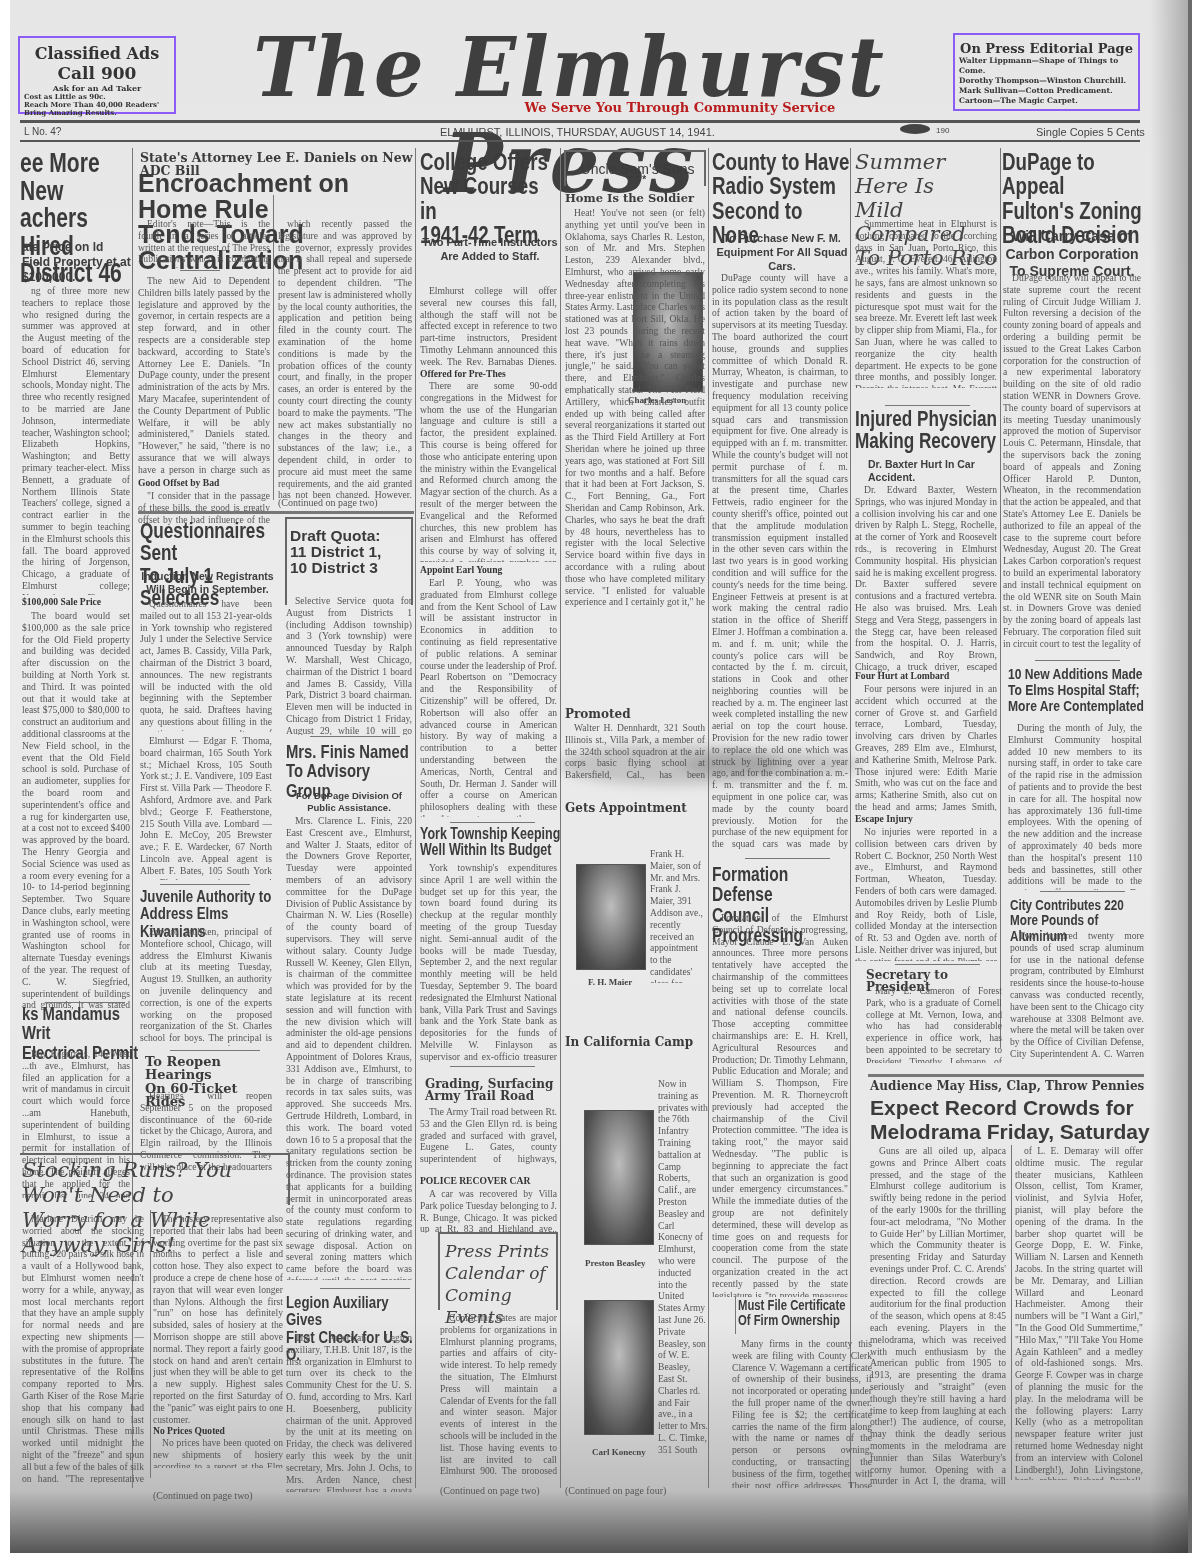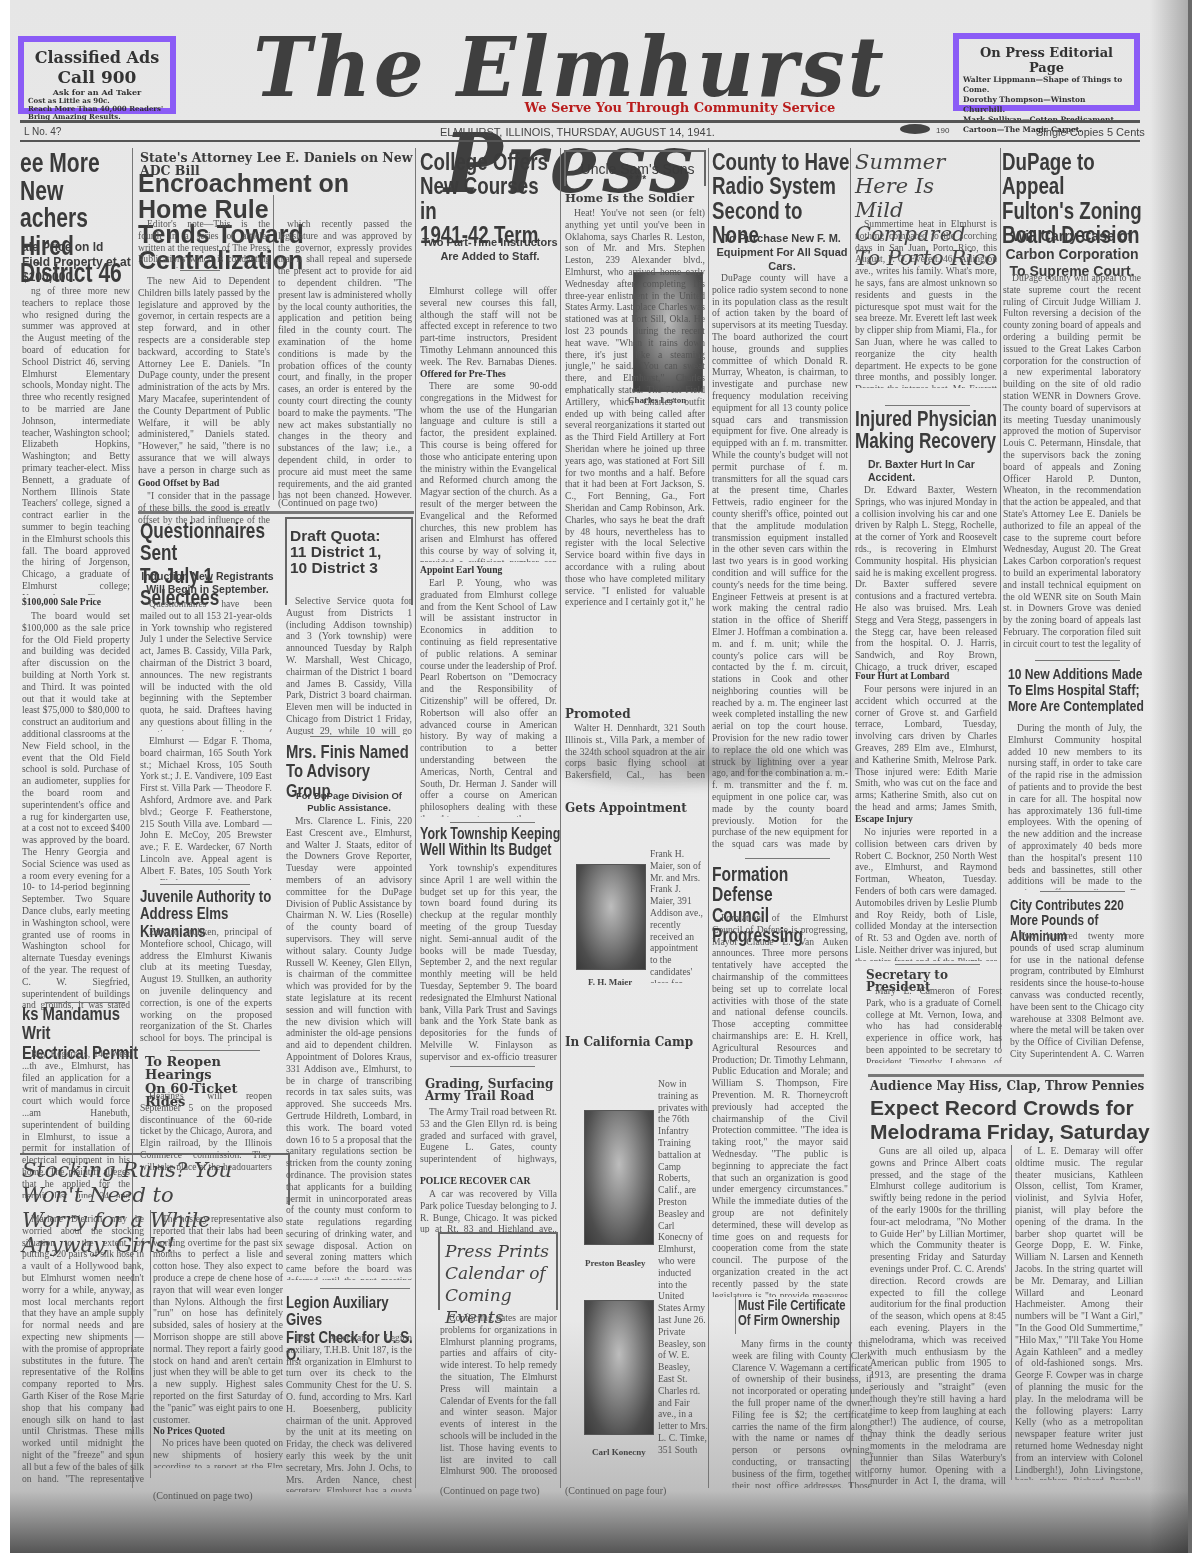--- a/index.html
+++ b/index.html
@@ -5,21 +5,21 @@
   * { box-sizing: border-box; margin: 0; padding: 0; }
   html, body { width: 1200px; height: 1553px; background: #ffffff; overflow: hidden; }
   body { font-family: "DejaVu Serif", "Liberation Serif", serif; color: #3a3a3a; position: relative; }
   .paper { position: absolute; left: 10px; top: 0; width: 1178px; height: 1553px;
            background: linear-gradient(180deg, #e6e6e6 0%, #ebebeb 40%, #e8e8e8 85%, #bdbdbd 96%, #555 100%); }
   .leftedge { position: absolute; left: 10px; top: 0; width: 18px; height: 1553px; background: #4a4a4a; }
   .rightedge { position: absolute; left: 1188px; top: 0; width: 4px; height: 1553px; background: #6a6a6a; }
   .rightshade { position: absolute; left: 1150px; top: 0; width: 38px; height: 1553px;
                 background: linear-gradient(90deg, rgba(0,0,0,0) 0%, rgba(0,0,0,0.25) 100%); }
 
-  .ear { position: absolute; border: 6px solid #8b5cf6; text-align: center; color: #333; }
+  .ear { position: absolute; border: 2px solid #8b5cf6; text-align: center; color: #333; }
   .ear-left { left: 18px; top: 36px; width: 158px; height: 78px; padding-top: 6px; }
   .ear-left .t1 { font-size: 16px; font-weight: bold; }
   .ear-left .t2 { font-size: 17px; font-weight: bold; }
   .ear-left .t3 { font-size: 8px; font-weight: bold; }
   .ear-left .t4 { font-size: 7px; font-weight: bold; text-align: left; padding-left: 4px; line-height: 8px; }
   .ear-right { left: 953px; top: 33px; width: 187px; height: 78px; padding: 6px 4px; text-align: left; }
   .ear-right .t1 { font-size: 13px; font-weight: bold; text-align: center; }
   .ear-right .t2 { font-size: 7.5px; font-weight: bold; line-height: 10px; }
 
   .masthead { position: absolute; left: 190px; top: 22px; width: 760px; height: 90px;

